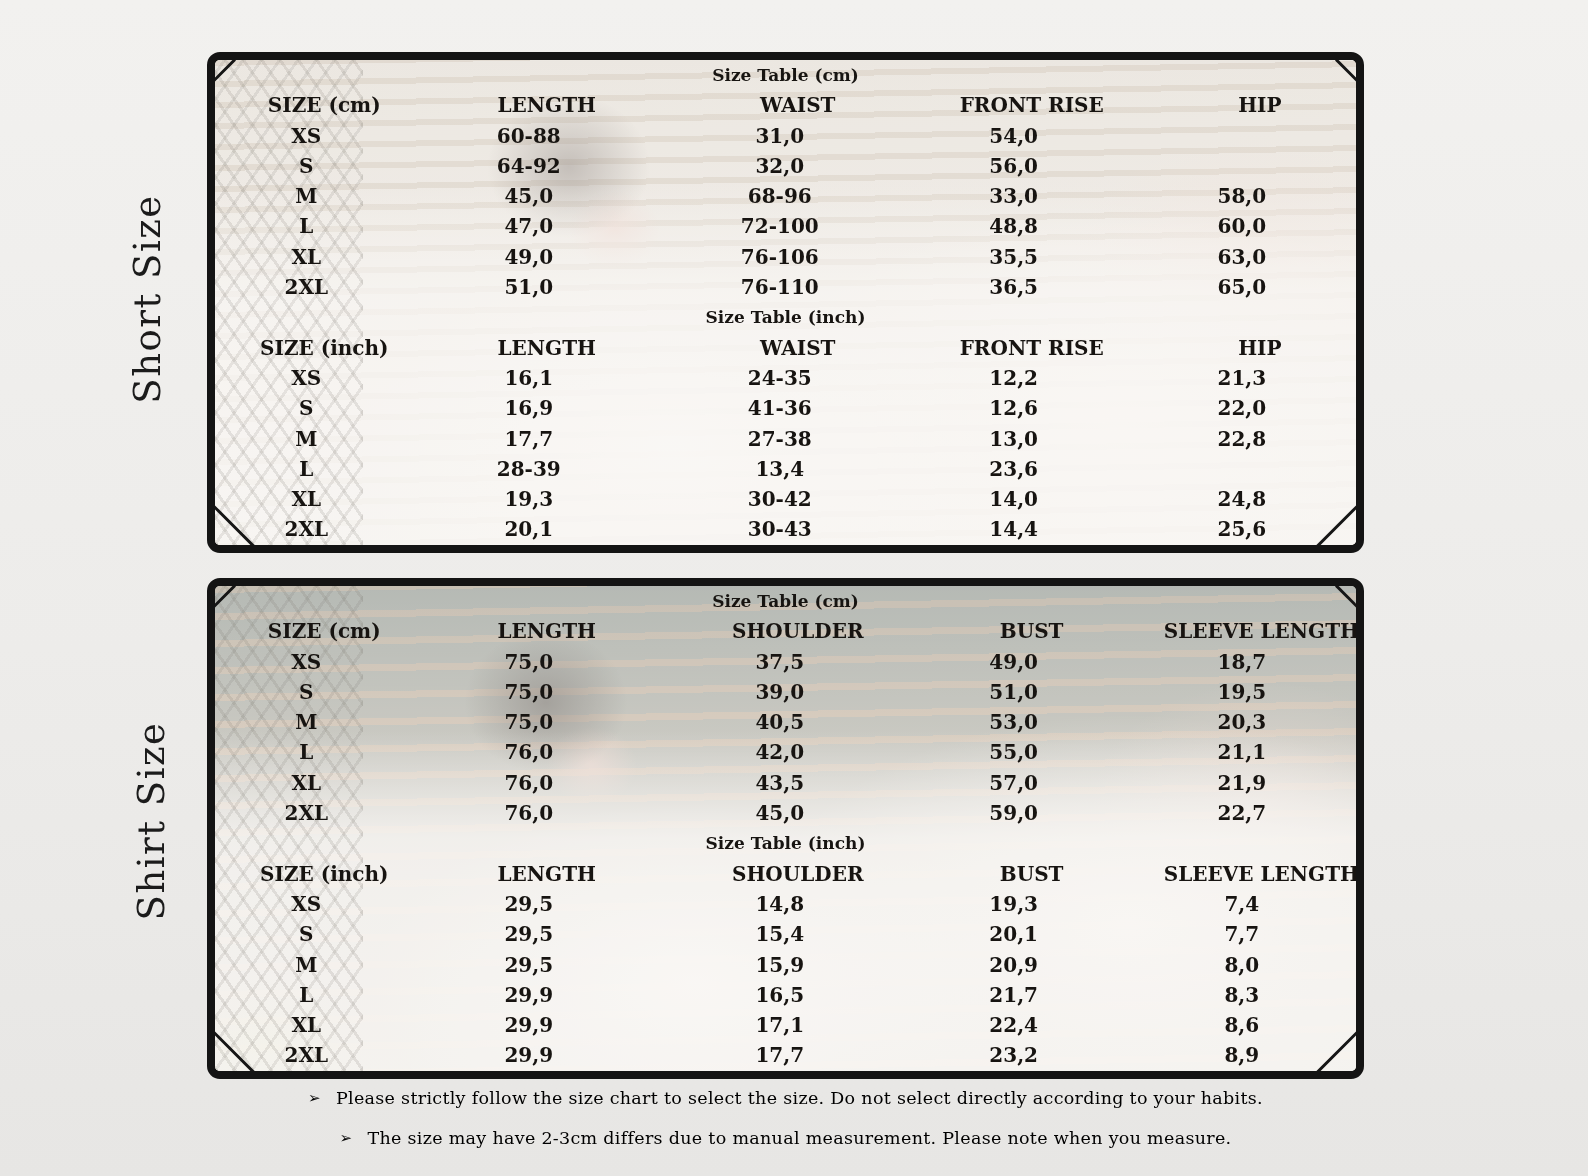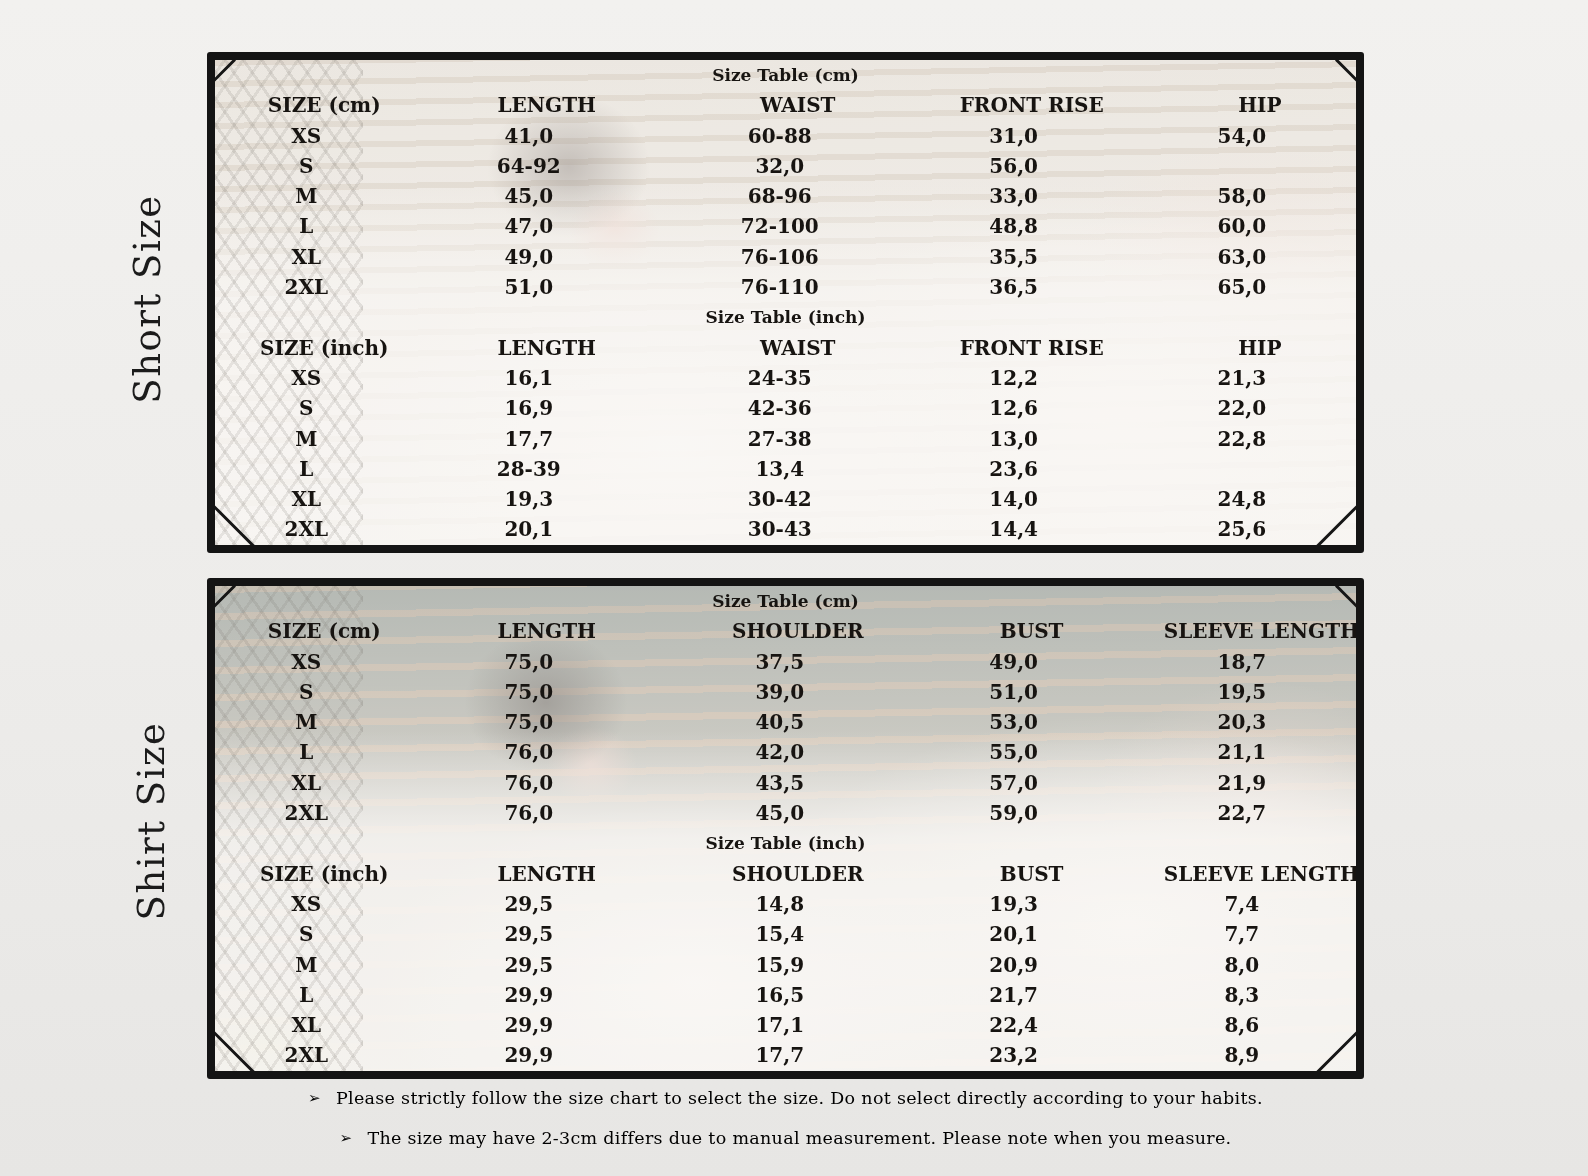--- a/index.html
+++ b/index.html
@@ -17,21 +17,21 @@
     transform:translate(-50%,-50%) rotate(-90deg);
     font-size:37px;font-weight:400;color:#1b1b1b;
     letter-spacing:1.5px;white-space:nowrap;
   }
   .side-label.s1{left:147px;top:299px;}
   .side-label.s2{left:151px;top:821px;}
 
   
   .panel{
     position:absolute;left:207px;width:1157px;height:501px;
-    box-sizing:border-box;border:8px solid #141414;border-radius:3px;
+    box-sizing:border-box;border:8px solid #141414;border-radius:13px;
     background:#ece9e4;overflow:hidden;
   }
   .panel.p1{top:52px;}
   .panel.p2{top:578px;}
 
   
   .photo{position:absolute;inset:0;}
   .p1 .photo{
     background:
       linear-gradient(180deg, rgba(246,244,241,0) 26%, rgba(247,245,242,0.75) 48%, rgba(248,246,243,0.82) 100%),
@@ -109,21 +109,20 @@
           <div class="t-title">Size Table (cm)</div>
           <div class="t-row t-head">
             <div class="t-cell">SIZE (cm)</div>
             <div class="t-cell">LENGTH</div>
             <div class="t-cell">WAIST</div>
             <div class="t-cell">FRONT RISE</div>
             <div class="t-cell">HIP</div>
           </div>
           <div class="t-row">
             <div class="t-cell">XS</div>
-            <div class="t-cell">41,0</div>
             <div class="t-cell">60-88</div>
             <div class="t-cell">31,0</div>
             <div class="t-cell">54,0</div>
           </div>
           <div class="t-row">
             <div class="t-cell">S</div>
             <div class="t-cell">64-92</div>
             <div class="t-cell">32,0</div>
             <div class="t-cell">56,0</div>
           </div>
@@ -168,21 +167,21 @@
           <div class="t-row">
             <div class="t-cell">XS</div>
             <div class="t-cell">16,1</div>
             <div class="t-cell">24-35</div>
             <div class="t-cell">12,2</div>
             <div class="t-cell">21,3</div>
           </div>
           <div class="t-row">
             <div class="t-cell">S</div>
             <div class="t-cell">16,9</div>
-            <div class="t-cell">42-36</div>
+            <div class="t-cell">41-36</div>
             <div class="t-cell">12,6</div>
             <div class="t-cell">22,0</div>
           </div>
           <div class="t-row">
             <div class="t-cell">M</div>
             <div class="t-cell">17,7</div>
             <div class="t-cell">27-38</div>
             <div class="t-cell">13,0</div>
             <div class="t-cell">22,8</div>
           </div>

